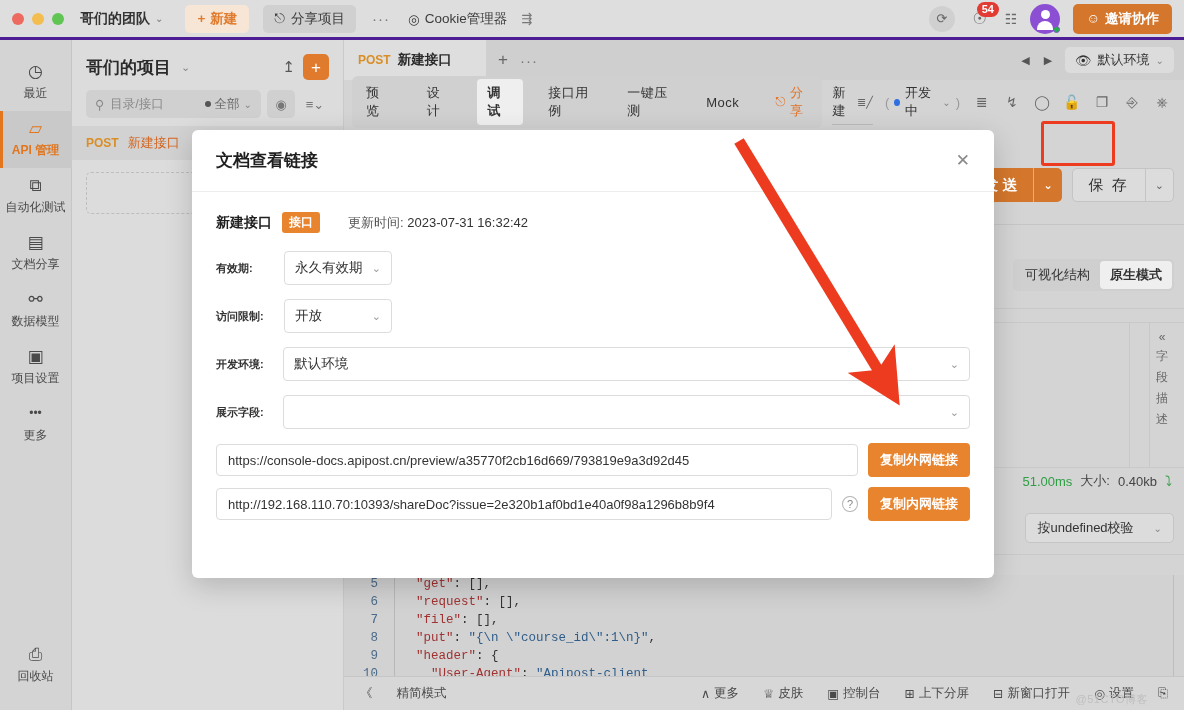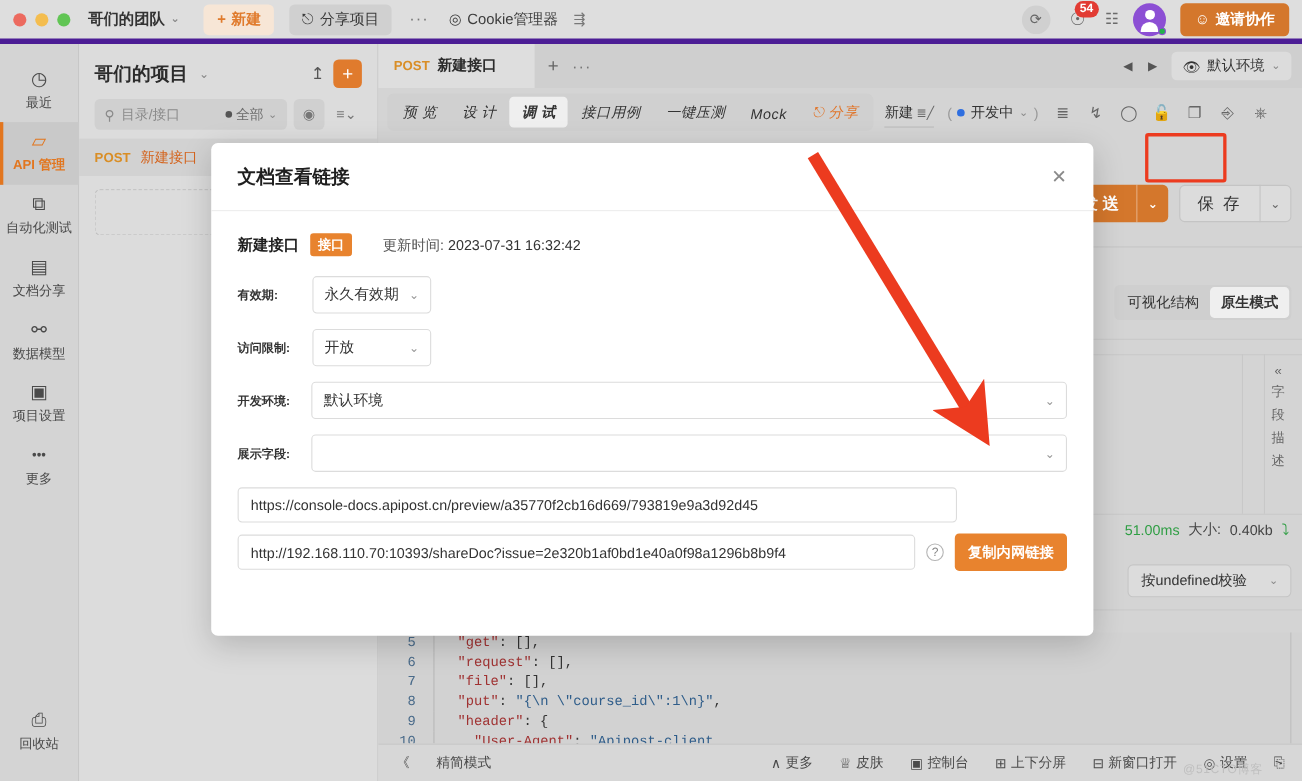--- a/index.html
+++ b/index.html
@@ -9,21 +9,21 @@
     background: #d9d9d9;
     overflow: hidden;
     -webkit-font-smoothing: antialiased;
   }
   .app { position: relative; width: 1184px; height: 710px; background: #d7d7d7; }
 
   
   .topbar {
     position: absolute; left: 0; top: 0; width: 1184px; height: 40px;
     background: #dedede; display: flex; align-items: center; padding: 0 12px;
-    border-bottom: 5px solid #4c1d95;
+    border-bottom: 3px solid #4c1d95;
   }
   .traffic { display: flex; gap: 8px; align-items: center; margin-right: 16px; }
   .dot { width: 12px; height: 12px; border-radius: 50%; }
   .dot.red { background: #ec6a5f; }
   .dot.yellow { background: #f4bd4f; }
   .dot.green { background: #61c554; }
   .team { font-size: 14px; color: #333; display: flex; align-items: center; gap: 5px; font-weight: 600; }
   .caret { font-size: 10px; color: #888; }
   .newbtn {
     margin-left: 22px; background: #f7e6d6; color: #e07b2d; font-size: 13.5px;
@@ -124,21 +124,21 @@
   .tab-plus { color: #666; font-size: 17px; padding: 0 12px; }
   .tab-dots { color: #777; font-size: 15px; letter-spacing: 1px; }
   .tabstrip .spacer { flex: 1; }
   .arrow-nav { color: #555; font-size: 11px; padding: 0 7px; }
   .env-sel {
     background: #dcdcdc; border-radius: 5px; height: 26px; display: flex; align-items: center;
     gap: 6px; padding: 0 10px; font-size: 13px; color: #333; margin: 0 10px 0 6px;
   }
 
   .subbar { height: 44px; display: flex; align-items: center; padding: 0 8px; gap: 2px; position: relative; }
-  .segs { background: #d0d0d0; border-radius: 6px; display: flex; align-items: flex-end; padding: 3px; gap: 1px; font-style: italic; }
+  .segs { background: #d0d0d0; border-radius: 6px; display: flex; align-items: center; padding: 3px; gap: 14px; }
   .seg { padding: 5px 11px; font-size: 13px; color: #333; border-radius: 4px; letter-spacing: 0.5px; }
   .seg.on { background: #efefef; font-weight: 600; }
   .seg.share { color: #e0752a; display: flex; align-items: center; gap: 4px; }
   .seg-hl {
     position: absolute; left: 697px; top: 81px; width: 74px; height: 45px;
     border: 3px solid #ec3b1f; border-radius: 3px; pointer-events: none; z-index: 20;
   }
   .newbuild { font-size: 13px; color: #333; display: flex; align-items: center; gap: 3px; margin-left: 8px; position: relative; }
   .newbuild .ul { position: absolute; left: 0; right: 0; bottom: -5px; height: 1px; background: #bbb; }
   .statuswrap { display: flex; align-items: center; gap: 5px; font-size: 13px; color: #333; margin-left: 10px; }
@@ -601,20 +601,21 @@
       <div class="frow">
         <span class="flabel">展示字段:</span>
         <span class="fsel wide">
           <span></span>
           <span class="cv">⌄</span>
         </span>
       </div>
 
       <div class="linkrow">
         <span class="linkbox a">https://console-docs.apipost.cn/preview/a35770f2cb16d669/793819e9a3d92d45</span>
+        <span class="copybtn">复制外网链接</span>
       </div>
 
       <div class="linkrow">
         <span class="linkbox b">http://192.168.110.70:10393/shareDoc?issue=2e320b1af0bd1e40a0f98a1296b8b9f4</span>
         <span class="help-icon">?</span>
         <span class="copybtn">复制内网链接</span>
       </div>
     </div>
 
   </div>

